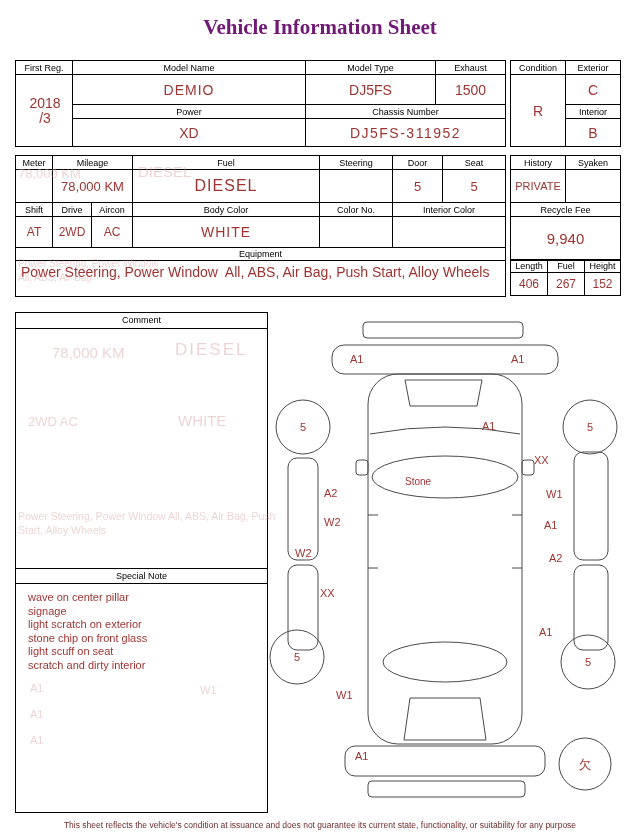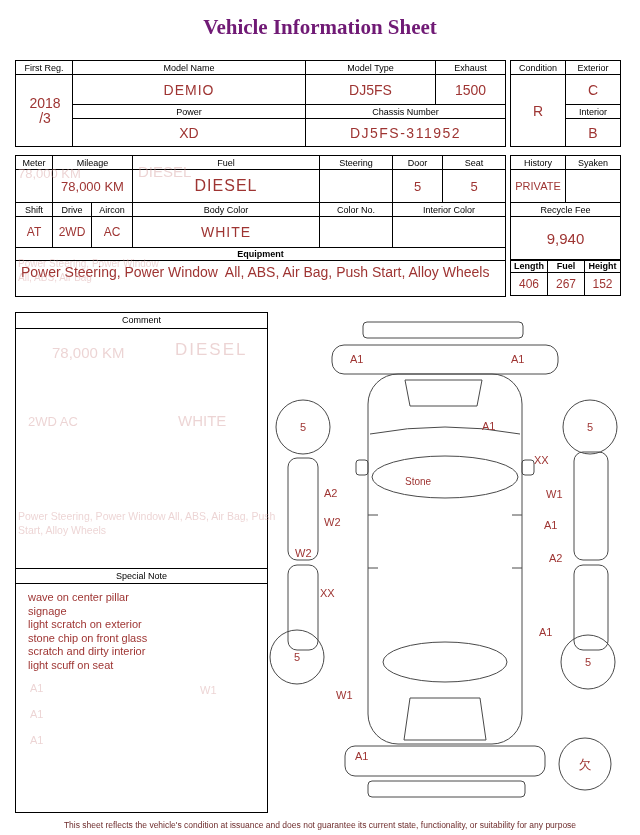--- a/index.html
+++ b/index.html
@@ -8,21 +8,21 @@
   .sheet { position:relative; width:640px; height:835px; background:#fff; overflow:hidden; }
 
   .title { position:absolute; top:15px; left:0; width:100%; text-align:center;
            font-family:"Liberation Serif", serif; font-size:21px; font-weight:bold; color:#701a75; }
 
   table.tbl { position:absolute; border-collapse:collapse; table-layout:fixed; }
   .tbl th, .tbl td { border:1px solid #000; overflow:hidden; }
   .tbl th { font-size:9px; font-weight:normal; color:#000; text-align:center; height:14px; padding:1px 2px; }
   .tbl td { color:#9e3432; text-align:center; vertical-align:middle; padding:1px 2px; font-size:14px; }
 
-  .h13 th { height:13px;font-weight:bold; }
+  .h13 th { height:13px; }
   .v30 td { height:30px; }
   .v28 td { height:28px; }
   .v33 td { height:33px; }
   .v31 td { height:31px; }
   .v36 td { height:36px; }
   .v44 td { height:44px; }
   .v23 td { height:23px; }
 
   .firstreg { font-size:17px; text-align:center; padding-left:4px !important;
               white-space:pre-line; line-height:1.05; }
@@ -207,22 +207,22 @@
 
   <div class="leftbox">
     <div class="boxhdr">Comment</div>
     <div class="comment-area"></div>
     <div class="boxhdr note-hdr">Special Note</div>
     <div class="note-list">
       <div class="note-item">wave on center pillar</div>
       <div class="note-item">signage</div>
       <div class="note-item">light scratch on exterior</div>
       <div class="note-item">stone chip on front glass</div>
+      <div class="note-item">light scuff on seat</div>
       <div class="note-item">scratch and dirty interior</div>
-      <div class="note-item">light scuff on seat</div>
     </div>
   </div>
 
   <div class="ghost" style="left:52px;  top:344px; font-size:15px">78,000 KM</div>
   <div class="ghost" style="left:175px; top:340px; font-size:17px; letter-spacing:2px">DIESEL</div>
   <div class="ghost" style="left:178px; top:412px; font-size:15px">WHITE</div>
   <div class="ghost" style="left:28px;  top:414px; font-size:13px">2WD  AC</div>
   <div class="ghost" style="left:18px;  top:510px; font-size:10.5px">Power Steering, Power Window  All, ABS, Air Bag, Push</div>
   <div class="ghost" style="left:18px;  top:524px; font-size:10.5px">Start, Alloy Wheels</div>
   <div class="ghost" style="left:30px;  top:682px; font-size:11px">A1</div>

